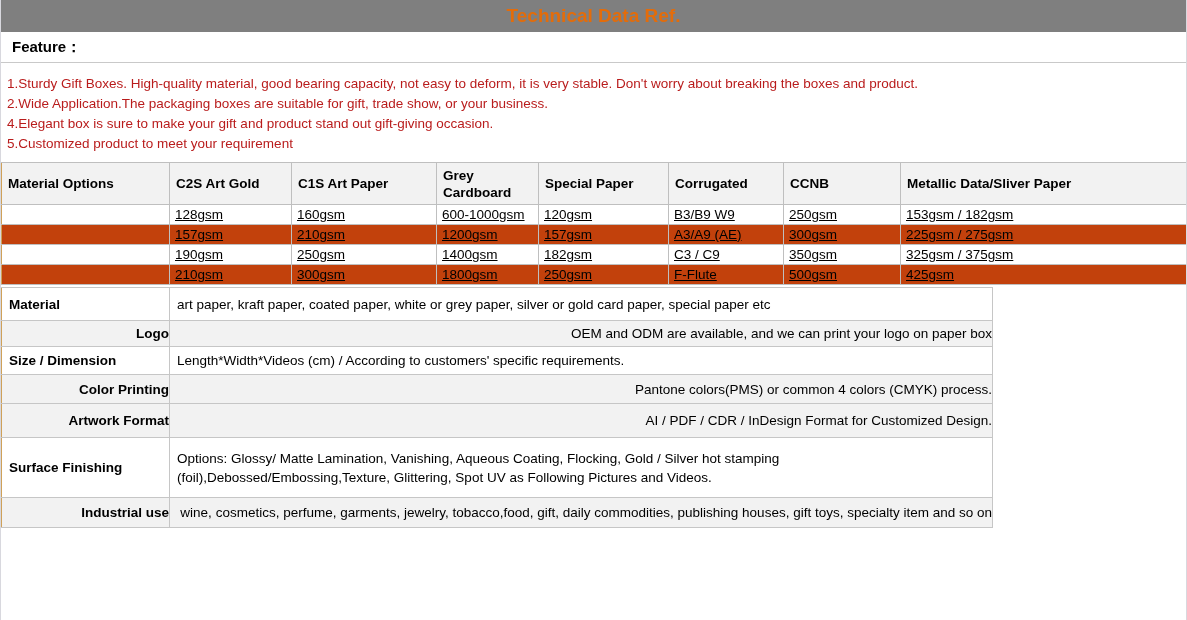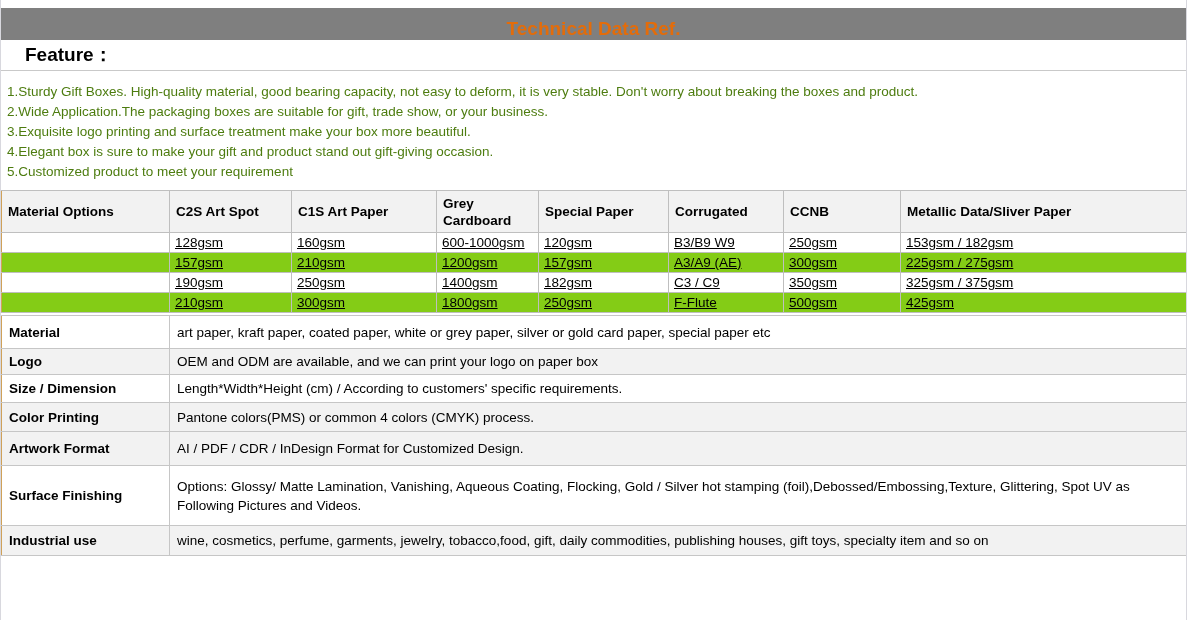--- a/index.html
+++ b/index.html
@@ -6,96 +6,95 @@
   html,body { background:#ffffff; }
   body {
     width:1187px; height:620px; overflow:hidden;
     font-family:"Liberation Sans", sans-serif; color:#000;
   }
   .page {
     width:1187px; height:620px; background:#fff; overflow:hidden;
     border-left:1px solid #d8d8de; border-right:1px solid #d8d8de;
   }
   .title-bar {
-    margin-top:8px; height:32px; background:#7f7f7f;
-    display:flex; align-items:flex-end; justify-content:center;
+    margin-top:0; height:32px; background:#7f7f7f;
+    display:flex; align-items:center; justify-content:center;
   }
   .title-bar span {
     color:#e36c0a; font-weight:bold; font-size:19px;
   }
   .feature-head {
     height:31px; display:flex; align-items:center;
-    padding-left:24px; font-weight:bold; font-size:19px;
+    padding-left:11px; font-weight:bold; font-size:15px;
     border-bottom:1px solid #c9c9c9; background:#fff;
   }
-  .features { padding:11px 6px 0 6px; font-size:13.5px; color:#4d7c0f; }
+  .features { padding:11px 6px 0 6px; font-size:13.5px; color:#b91c1c; }
   .features .feature-line { line-height:20px; white-space:nowrap; overflow:hidden; }
 
   table.gsm {
     width:1186px; margin-top:8px; border-collapse:collapse; table-layout:fixed;
   }
   table.gsm th, table.gsm td {
     border:1px solid #bfbfbf; overflow:hidden; white-space:nowrap;
   }
   table.gsm th {
     height:42px; background:#f2f2f2; font-size:13.5px; font-weight:bold;
     text-align:left; padding-left:6px; vertical-align:middle; white-space:normal; line-height:17px;
   }
   table.gsm td { height:20px; font-size:13.5px; padding-left:5px; vertical-align:middle;text-decoration:underline; }
-  table.gsm tr.stripe { background:#84cc16; }
+  table.gsm tr.stripe { background:#c2410c; }
   table.gsm { border-left:1px solid #cfa159; }
   table.gsm tr > *:first-child { border-left:1px solid #cfa159; }
 
   table.spec {
-    width:1186px; margin-top:2px; border-collapse:collapse; table-layout:fixed;
+    width:992px; margin-top:2px; border-collapse:collapse; table-layout:fixed;
   }
   table.spec td {
     border:1px solid #c6c6c6; font-size:13.5px; vertical-align:middle;
     padding-left:7px; overflow:hidden;
   }
   table.spec td.label { font-weight:bold; white-space:nowrap; }
   table.spec td.value { line-height:19px; }
-  table.spec tr.stripe { background:#f2f2f2; }
+  table.spec tr.stripe { background:#f2f2f2;text-align:right; }
   table.spec tr > td:first-child { border-left:1px solid #cfa159; }
   .oneline { white-space:nowrap; }
 </style>
 </head>
 <body>
 
 <div class="page">
 
   <div class="title-bar">
     <span>Technical Data Ref.</span>
   </div>
 
   <div class="feature-head">Feature：</div>
 
   <div class="features">
     <div class="feature-line">1.Sturdy Gift Boxes. High-quality material, good bearing capacity, not easy to deform, it is very stable. Don't worry about breaking the boxes and product.</div>
     <div class="feature-line">2.Wide Application.The packaging boxes are suitable for gift, trade show, or your business.</div>
-    <div class="feature-line">3.Exquisite logo printing and surface treatment make your box more beautiful.</div>
     <div class="feature-line">4.Elegant box is sure to make your gift and product stand out gift-giving occasion.</div>
     <div class="feature-line">5.Customized product to meet your requirement</div>
   </div>
 
   <table class="gsm">
     <colgroup>
       <col style="width:168px">
         <col style="width:122px">
         <col style="width:145px">
         <col style="width:102px">
       <col style="width:130px">
         <col style="width:115px">
         <col style="width:117px">
         <col style="width:287px">
     </colgroup>
     <tbody>
         <tr>
       <th>Material Options</th>
-      <th>C2S Art Spot</th>
+      <th>C2S Art Gold</th>
       <th>C1S Art Paper</th>
       <th>Grey Cardboard</th>
       <th>Special Paper</th>
       <th>Corrugated</th>
       <th>CCNB</th>
       <th>Metallic Data/Sliver Paper</th>
     </tr>
     <tr>
       <td></td>
       <td>128gsm</td>
@@ -148,21 +147,21 @@
         <tr style="height:33px">
       <td class="label">Material</td>
       <td class="value oneline">art paper, kraft paper, coated paper, white or grey paper, silver or gold card paper, special paper etc</td>
     </tr>
     <tr style="height:26px" class="stripe">
       <td class="label">Logo</td>
       <td class="value oneline">OEM and ODM are available, and we can print your logo on paper box</td>
     </tr>
     <tr style="height:28px">
       <td class="label">Size / Dimension</td>
-      <td class="value oneline">Length*Width*Height (cm) / According to customers' specific requirements.</td>
+      <td class="value oneline">Length*Width*Videos (cm) / According to customers' specific requirements.</td>
     </tr>
     <tr style="height:29px" class="stripe">
       <td class="label">Color Printing</td>
       <td class="value oneline">Pantone colors(PMS) or common 4 colors (CMYK) process.</td>
     </tr>
     <tr style="height:34px" class="stripe">
       <td class="label">Artwork Format</td>
       <td class="value oneline">AI / PDF / CDR / InDesign Format for Customized Design.</td>
     </tr>
     <tr style="height:60px">

